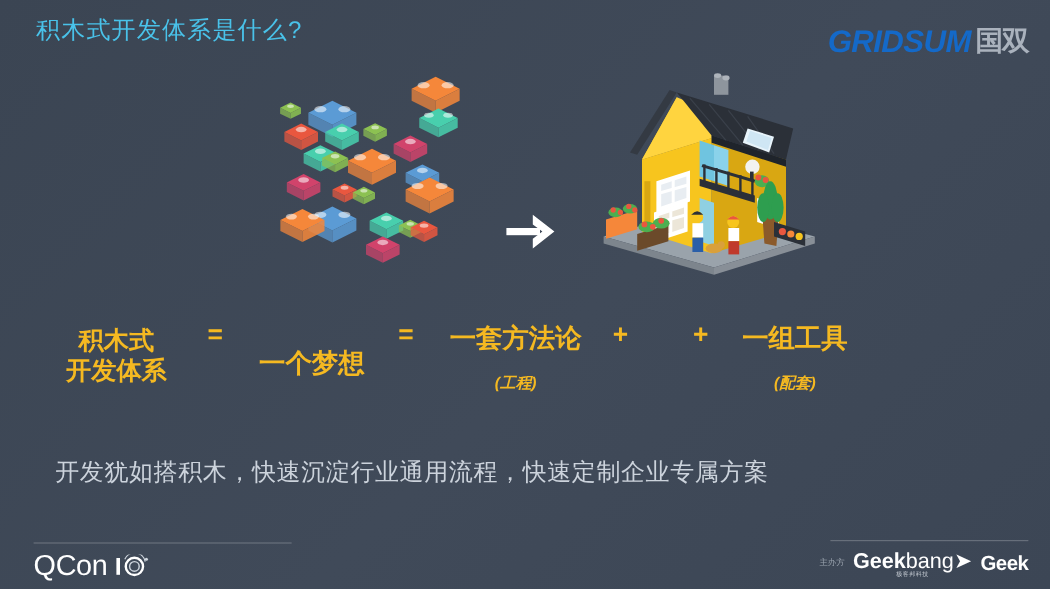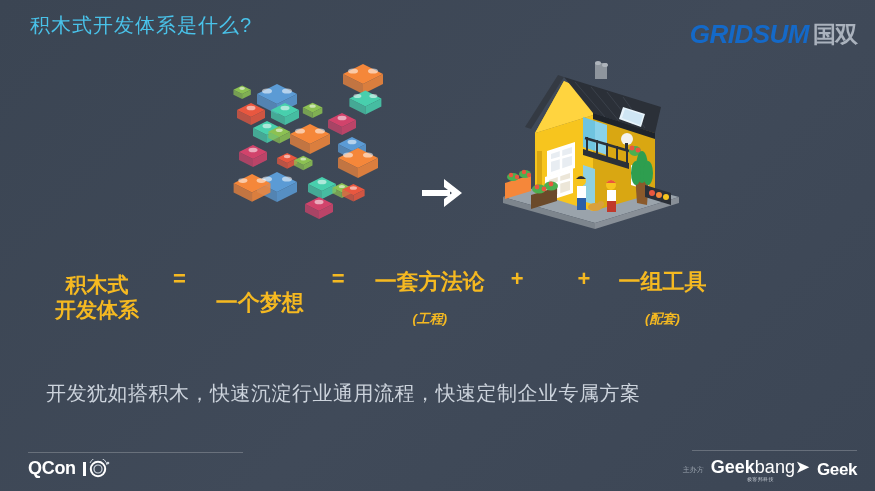--- a/index.html
+++ b/index.html
@@ -101,21 +101,21 @@
   }
   #footer-rule-right {
     position:absolute; right:18px; top:450px;
     width:165px; height:1px; background:rgba(255,255,255,0.22);
   }
   #qcon-logo {
     position:absolute; left:28px; top:458px;
     display:flex; align-items:center; gap:6px;
   }
   #qcon-logo .qtext {
-    font-size:18px; font-weight:bold; color:#ffffff; letter-spacing:-0.3px;
+    font-size:24px; font-weight:normal; color:#ffffff; letter-spacing:-0.3px;
   }
   #sponsor {
     position:absolute; right:18px; top:458px;
     display:flex; align-items:center; gap:7px;
   }
   #sponsor .host-label {
     font-size:7px; color:#9aa3ae; line-height:1.1;
     text-align:center; white-space:nowrap;
   }
   #sponsor .geek {

